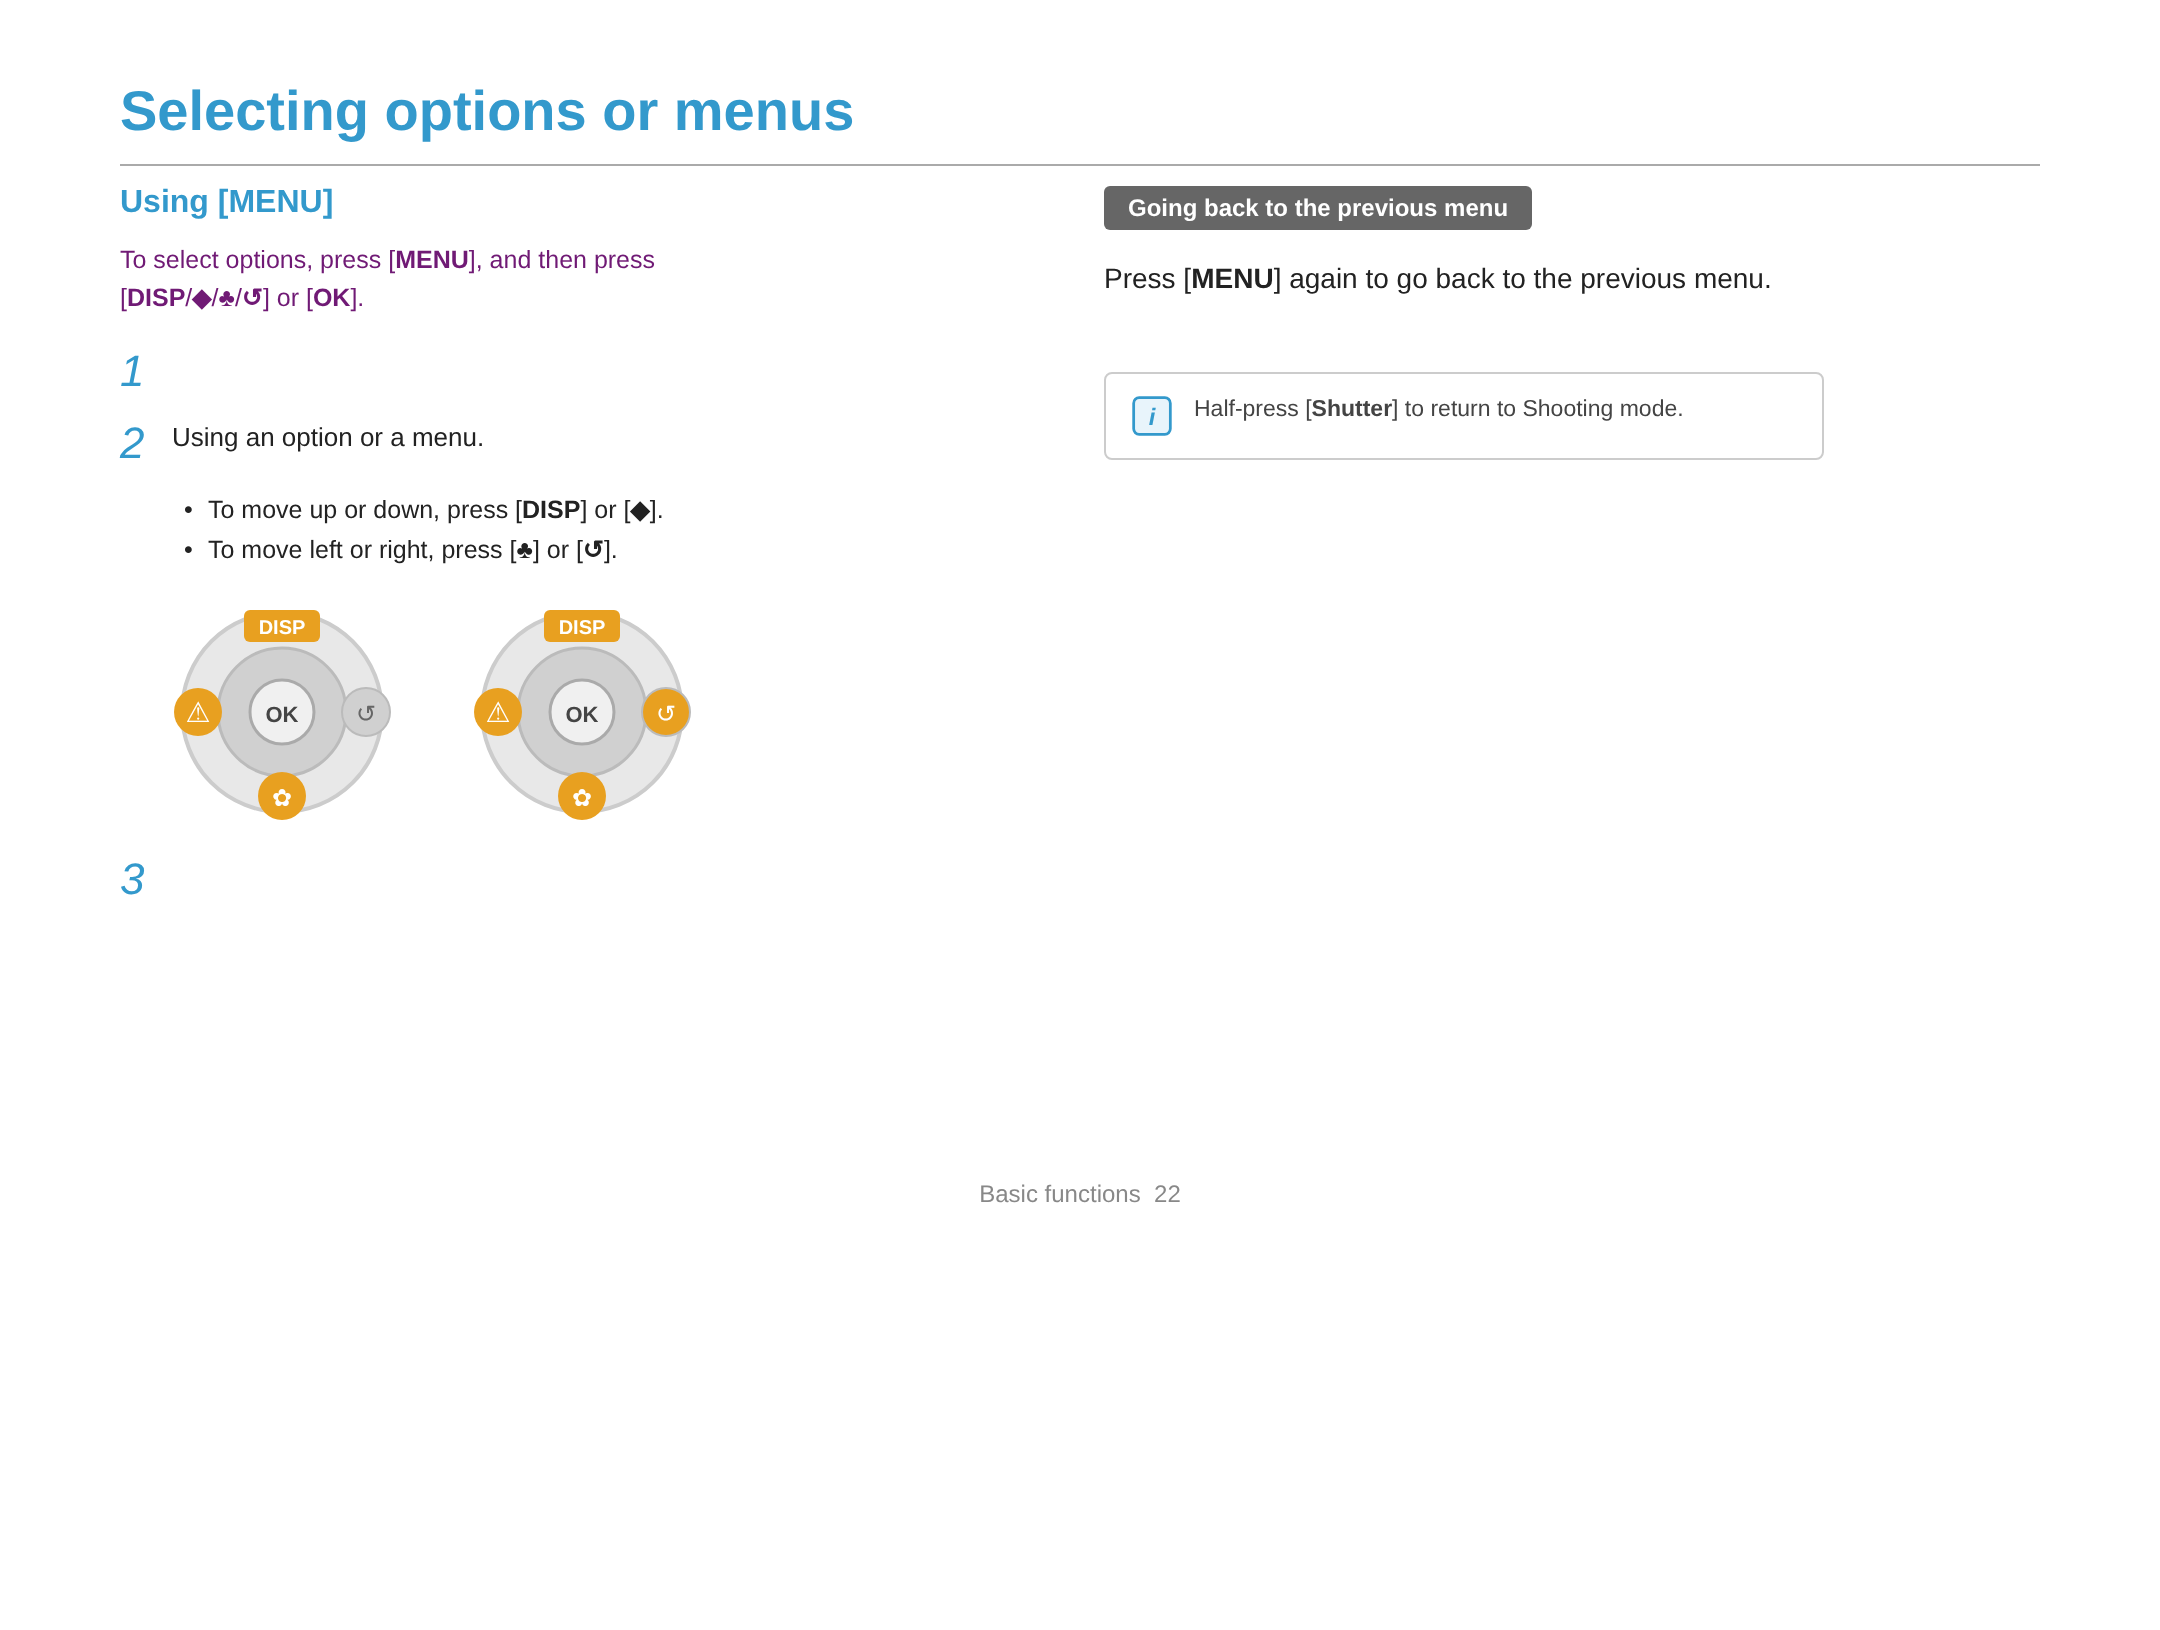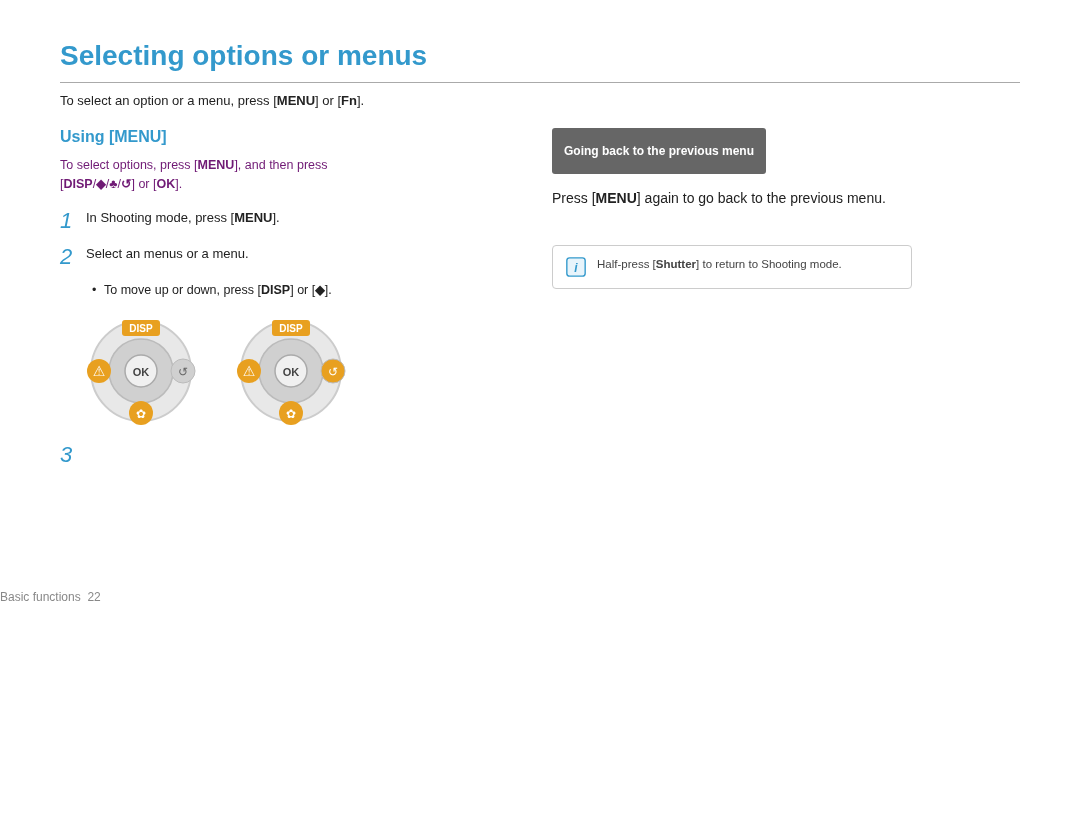--- a/index.html
+++ b/index.html
@@ -125,21 +125,21 @@
       margin-top: 6px;
     }
 
     
     .tab-header {
       display: inline-block;
       background: #666;
       color: #fff;
       font-size: 12px;
       font-weight: bold;
-      padding: 16px 12px;
+      padding: 4px 12px;
       border-radius: 3px;
       margin-bottom: 14px;
     }
 
     .press-menu-text {
       font-size: 14px;
       color: #222;
       margin-bottom: 36px;
       line-height: 1.5;
     }
@@ -165,64 +165,60 @@
       font-size: 11.5px;
       color: #444;
       line-height: 1.5;
     }
 
     .footer {
       position: absolute;
       bottom: 24px;
       left: 0;
       right: 0;
+      text-align: center;
       font-size: 12px;
       color: #888;
     }
 
     
     .bold { font-weight: bold; }
   </style>
 </head>
 <body>
 
 <div class="page">
 
   <div class="page-title">Selecting options or menus</div>
   <hr class="top-divider">
-  <div class="top-description">
-    To select an option or a menu, press [<span class="bold">MENU</span>] or [<span class="bold">Fn</span>].
-  </div>
 
   <div class="two-col">
 
     <div class="left-col">
       <div class="section-title">Using [MENU]</div>
 
       <div class="section-desc">
         To select options, press [<span class="bold">MENU</span>], and then press<br>
         [<span class="bold">DISP</span>/<span class="bold">◆</span>/<span class="bold">♣</span>/<span class="bold">↺</span>] or [<span class="bold">OK</span>].
       </div>
 
       <div class="step">
         <div class="step-num"><em>1</em></div>
-        <div class="step-text">
-          In Shooting mode, press [<span class="bold">MENU</span>].
-        </div>
       </div>
 
       <div class="step">
         <div class="step-num"><em>2</em></div>
         <div class="step-text">
-          Select an menus or a menu.
+          Using an option or a menu.
         </div>
       </div>
 
       <ul class="bullet-list">
         <li>To move up or down, press [<span class="bold">DISP</span>] or [<span class="bold">◆</span>].</li>
+        <li>To move left or right, press [<span class="bold">♣</span>] or [<span class="bold">↺</span>].</li>
       </ul>
 
       <div class="diagrams">
 
         <div class="dial-wrapper">
           <svg viewBox="0 0 110 110" xmlns="http://www.w3.org/2000/svg">
 
             <circle cx="55" cy="55" r="50" fill="#e8e8e8" stroke="#ccc" stroke-width="2"></circle>
 
             <circle cx="55" cy="55" r="32" fill="#d0d0d0" stroke="#bbb" stroke-width="1.5"></circle>

